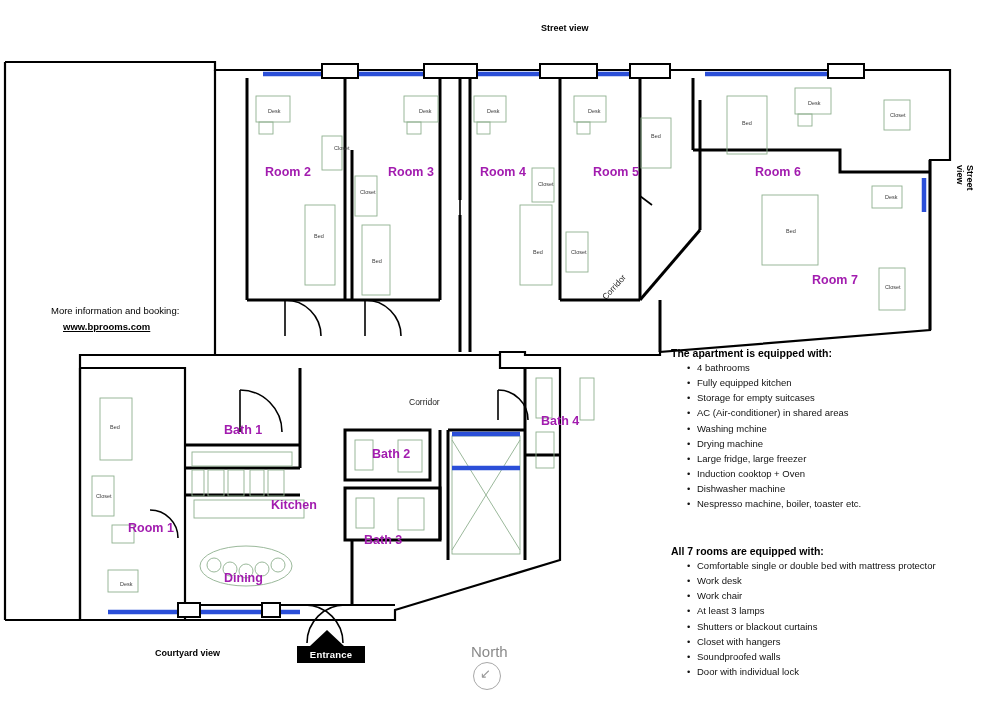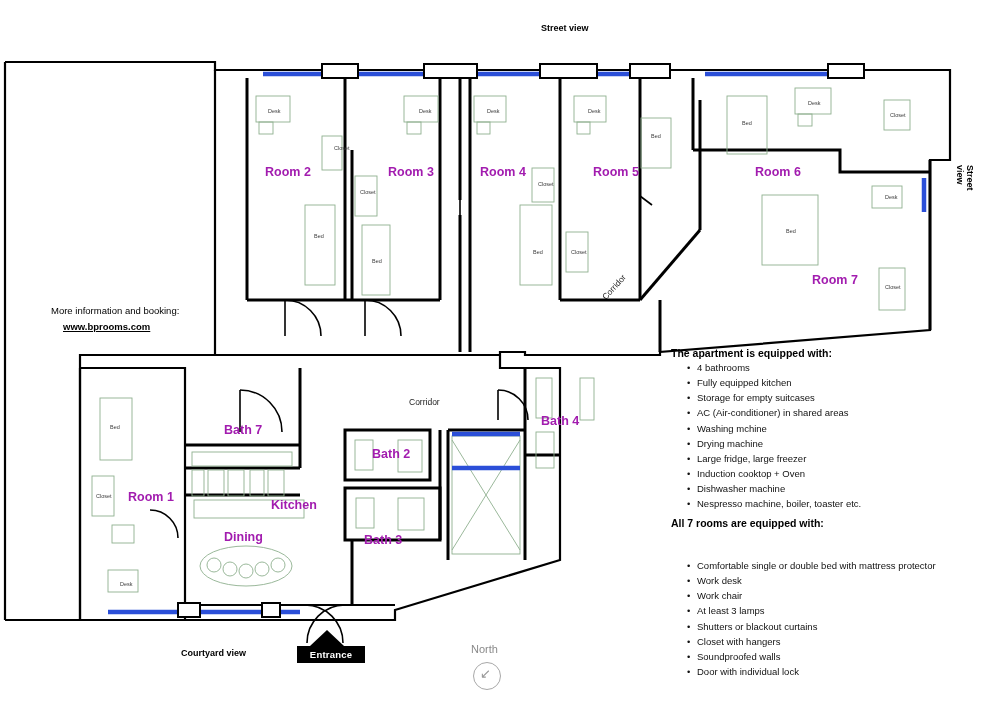--- a/index.html
+++ b/index.html
@@ -41,21 +41,21 @@
   .street-label {
     font-size: 9px;
     font-weight: bold;
     color: #000;
   }
   .corridor-label {
     font-size: 8.5px;
     color: #222;
   }
   .north-label {
-    font-size: 11px;
+    font-size: 15px;
     color: #8a8a8a;
   }
   .info-head {
     font-size: 10.5px;
     font-weight: bold;
     color: #000;
   }
   .info-li {
     font-size: 9.5px;
     color: #111;
@@ -271,35 +271,35 @@
       <path d="M305 605 A38 38 0 0 1 343 643"></path>
       <path d="M345 605 A38 38 0 0 0 307 643"></path>
       <path d="M150 510 A28 28 0 0 1 178 538"></path>
       <line x1="460" y1="200" x2="460" y2="216"></line>
       <line x1="640" y1="196" x2="652" y2="205"></line>
     </g>
   </svg>
 
   <div class="lbl street-label" style="left:541px; top:23px;">Street view</div>
   <div class="vert-street" style="left:975px; top:165px;">Street view</div>
-  <div class="lbl street-label" style="left:155px; top:648px;margin-left:26px;">Courtyard view</div>
-
-  <div class="lbl room-label" style="left:128px; top:490px;">Room 1</div>
+  <div class="lbl street-label" style="left:155px; top:648px;">Courtyard view</div>
+
+  <div class="lbl room-label" style="left:128px; top:521px;">Room 1</div>
   <div class="lbl room-label" style="left:265px; top:165px;">Room 2</div>
   <div class="lbl room-label" style="left:368px; top:165px;padding-left:20px;">Room 3</div>
   <div class="lbl room-label" style="left:480px; top:165px;">Room 4</div>
   <div class="lbl room-label" style="left:577px; top:165px;padding-left:16px;">Room 5</div>
   <div class="lbl room-label" style="left:755px; top:165px;">Room 6</div>
   <div class="lbl room-label" style="left:812px; top:273px;">Room 7</div>
-  <div class="lbl room-label" style="left:224px; top:423px;">Bath 7</div>
+  <div class="lbl room-label" style="left:224px; top:423px;">Bath 1</div>
   <div class="lbl room-label" style="left:372px; top:447px;">Bath 2</div>
   <div class="lbl room-label" style="left:364px; top:533px;">Bath 3</div>
   <div class="lbl room-label" style="left:541px; top:414px;">Bath 4</div>
   <div class="lbl room-label" style="left:223px; top:498px;padding-left:48px;">Kitchen</div>
-  <div class="lbl room-label" style="left:224px; top:530px;">Dining</div>
+  <div class="lbl room-label" style="left:224px; top:571px;">Dining</div>
 
   <div class="lbl corridor-label" style="left:409px; top:397px;">Corridor</div>
   <div class="rot-corridor" style="left:600px; top:295px;">Corridor</div>
 
   <div class="lbl tiny-label" style="left:268px; top:108px;">Desk</div>
   <div class="lbl tiny-label" style="left:419px; top:108px;">Desk</div>
   <div class="lbl tiny-label" style="left:487px; top:108px;">Desk</div>
   <div class="lbl tiny-label" style="left:588px; top:108px;">Desk</div>
   <div class="lbl tiny-label" style="left:808px; top:100px;">Desk</div>
   <div class="lbl tiny-label" style="left:885px; top:194px;">Desk</div>
@@ -329,21 +329,21 @@
     <li class="info-li">Storage for empty suitcases</li>
     <li class="info-li">AC (Air-conditioner) in shared areas</li>
     <li class="info-li">Washing mchine</li>
     <li class="info-li">Drying machine</li>
     <li class="info-li">Large fridge, large freezer</li>
     <li class="info-li">Induction cooktop + Oven</li>
     <li class="info-li">Dishwasher machine</li>
     <li class="info-li">Nespresso machine, boiler, toaster etc.</li>
   </ul>
 
-  <div class="lbl info-head" style="left:671px; top:517px;">All 7 rooms are equipped with:</div>
+  <div class="lbl info-head" style="left:671px; top:545px;">All 7 rooms are equipped with:</div>
   <ul class="info-list" style="position:absolute; left:681px; top:561px; width:310px;">
     <li class="info-li">Comfortable single or double bed with mattress protector</li>
     <li class="info-li">Work desk</li>
     <li class="info-li">Work chair</li>
     <li class="info-li">At least 3 lamps</li>
     <li class="info-li">Shutters or blackout curtains</li>
     <li class="info-li">Closet with hangers</li>
     <li class="info-li">Soundproofed walls</li>
     <li class="info-li">Door with individual lock</li>
   </ul>

